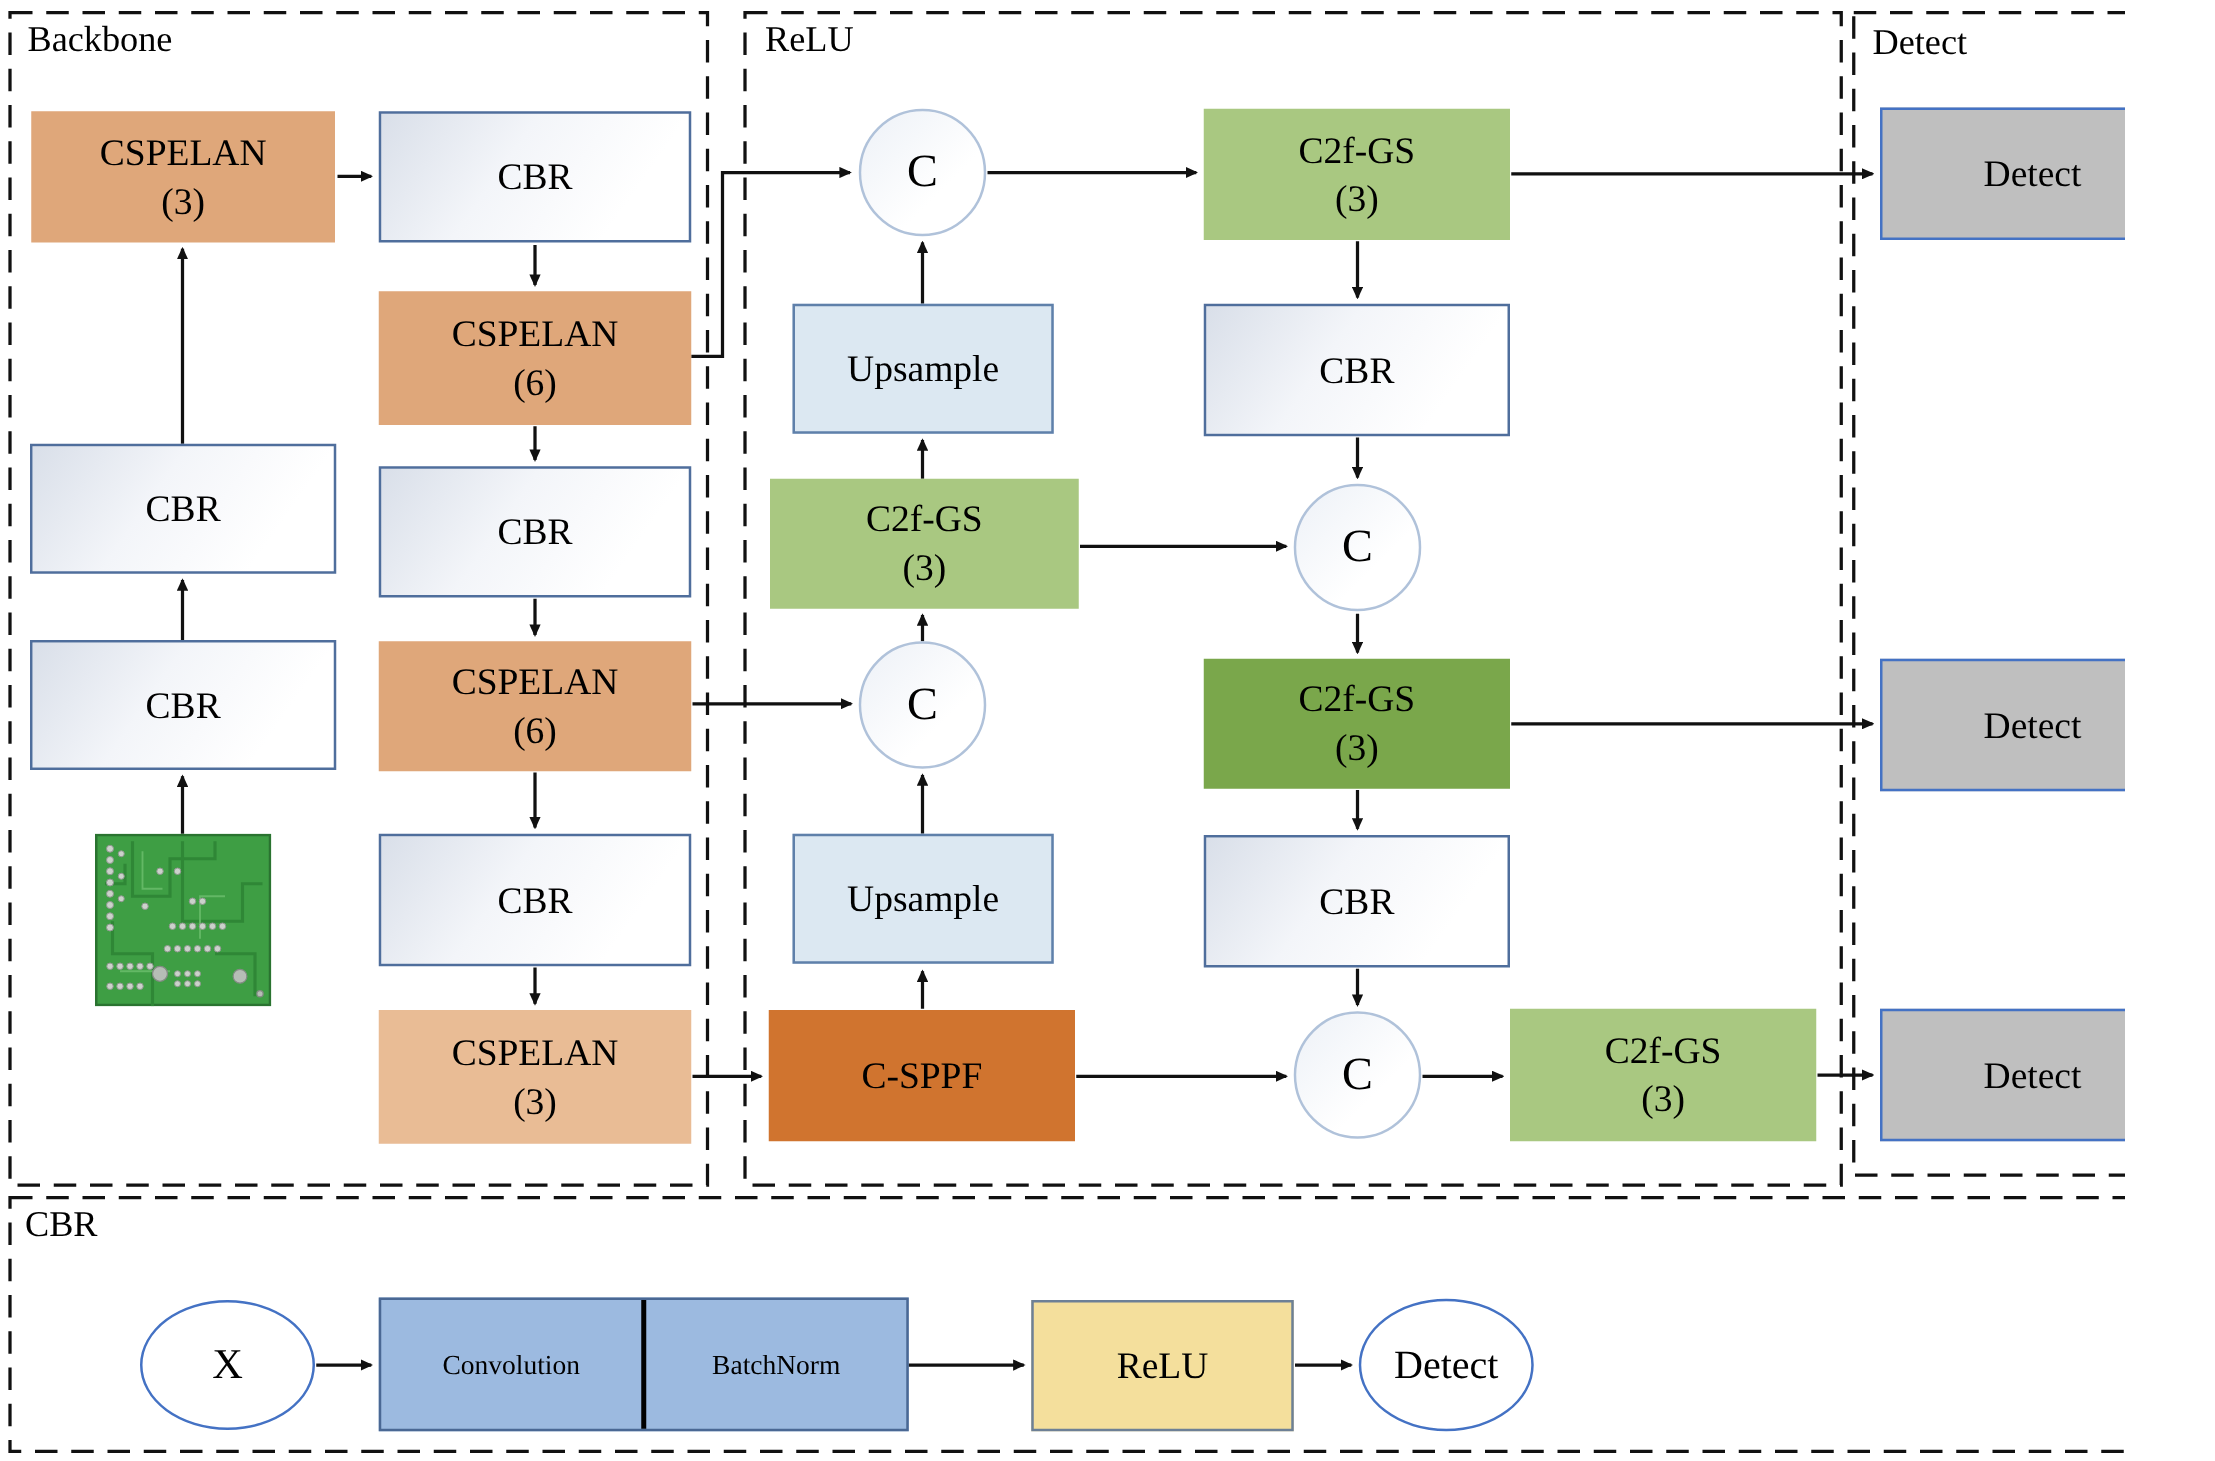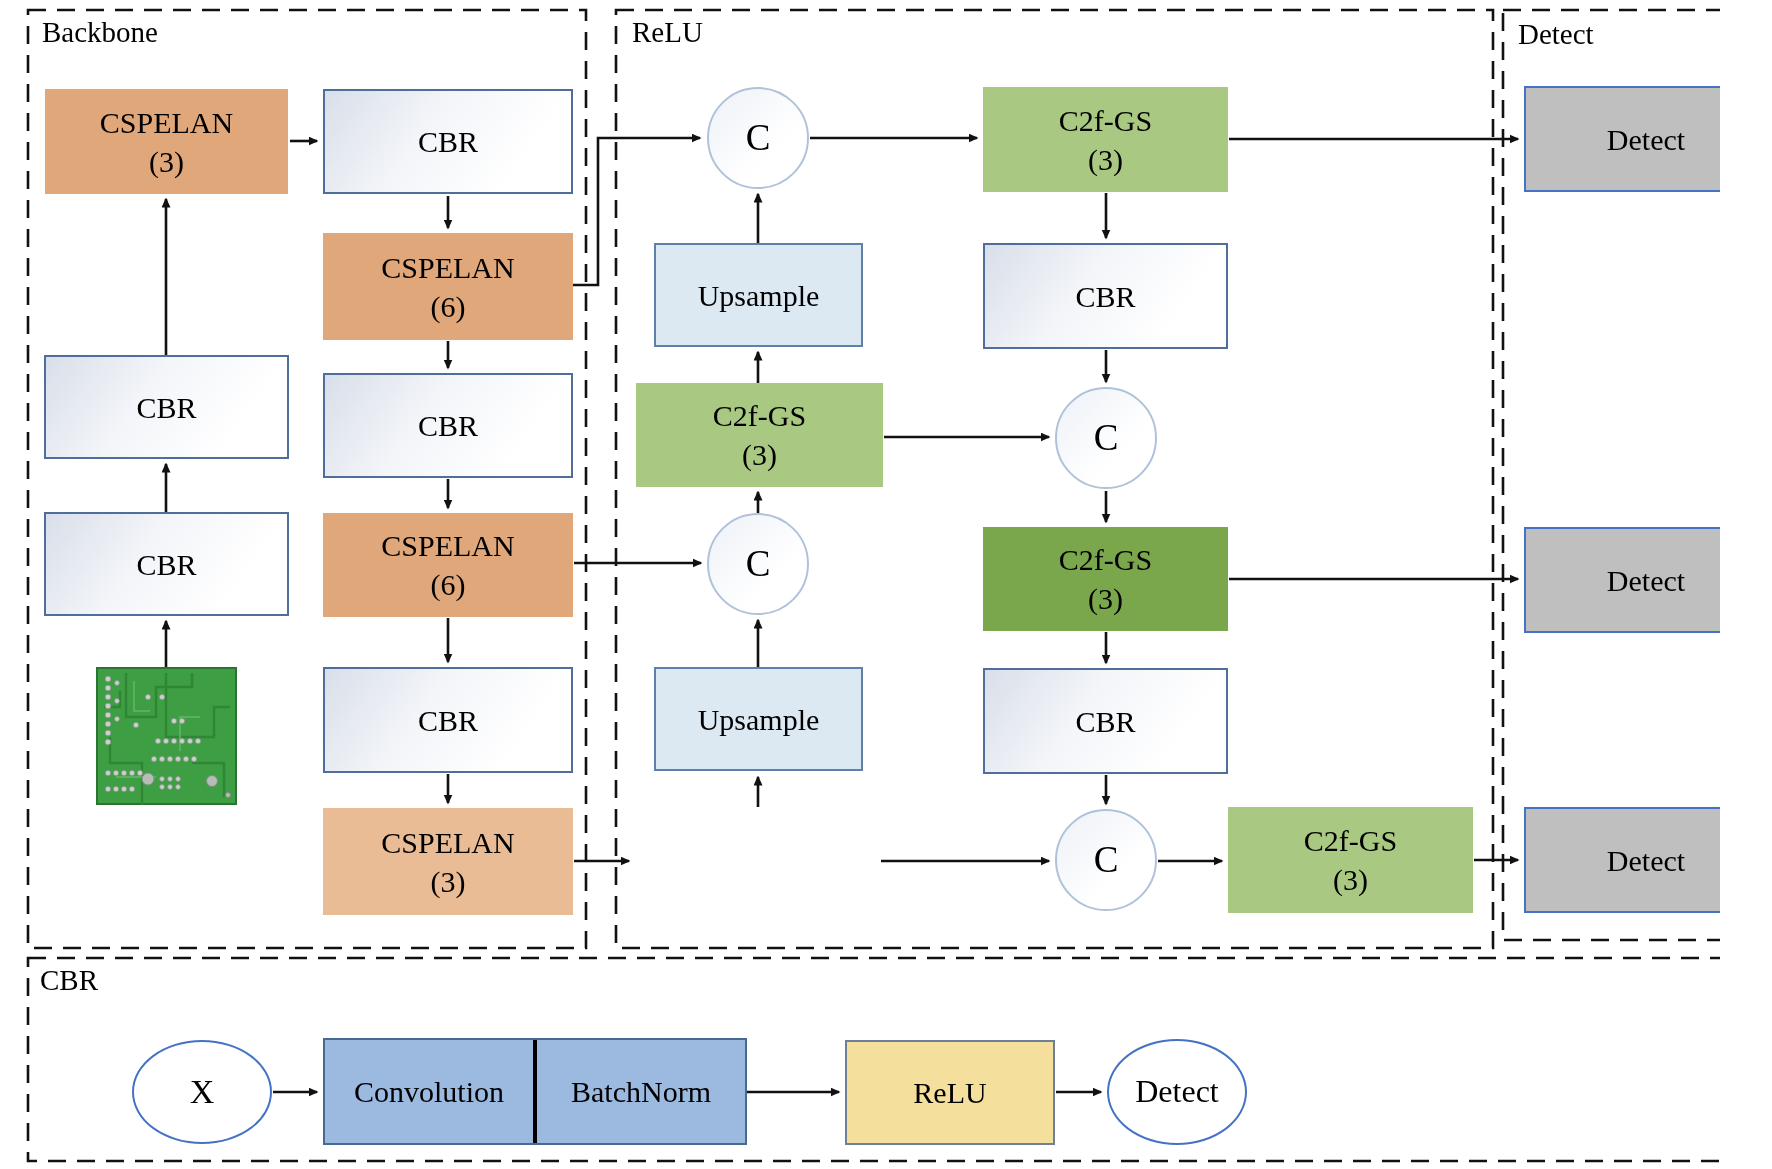--- a/index.html
+++ b/index.html
@@ -2,21 +2,20 @@
 <html><head>
 <meta charset="utf-8">
 <style>
   html,body{margin:0;padding:0;background:#ffffff;}
   .canvas{
     position:relative;
     width:1700px;height:1169px;
     background:#ffffff;
     font-family:"Liberation Serif","DejaVu Serif",serif;
     overflow:hidden;
-    margin-left:20px;
   }
   .layer{position:absolute;left:0;top:0;pointer-events:none;}
   .panel-label{
     position:absolute;font-size:29px;color:#000;line-height:1;
   }
   .node{
     position:absolute;box-sizing:border-box;
     display:flex;align-items:center;justify-content:center;
     text-align:center;white-space:pre-line;
     font-size:30px;line-height:1.3;color:#000;
@@ -38,21 +37,21 @@
     background:linear-gradient(135deg,#edf1f7 0%,#ffffff 65%);
     font-size:37px;
   }
   .ellipse{border-radius:50%;border:2px solid #4472c4;background:#ffffff;font-size:32px;}
   .conv-group{
     position:absolute;box-sizing:border-box;display:flex;
     background:#9cbae0;border:2px solid #4a6894;
   }
   .conv-group .cell{
     flex:1;display:flex;align-items:center;justify-content:center;
-    font-size:30px;color:#000;
+    font-size:22px;color:#000;
   }
   .conv-group .cell + .cell{border-left:4px solid #000000;}
   .relu{background:#f4df9c;border:2px solid #6d8096;font-family:Liberation Serif, serif;}
   .pcb{position:absolute;}
 </style>
 </head>
 <body>
 
 <div class="canvas">
 
@@ -200,20 +199,21 @@
   <div class="node cbr-box" style="left:303px;top:667px;width:250px;height:106px">CBR</div>
   <div class="node tan-light" style="left:303px;top:808px;width:250px;height:107px">CSPELAN
 (3)</div>
 
   <div class="node circle" style="left:687px;top:87px;width:102px;height:102px">C</div>
   <div class="node upsample" style="left:634px;top:243px;width:209px;height:104px">Upsample</div>
   <div class="node green" style="left:616px;top:383px;width:247px;height:104px">C2f-GS
 (3)</div>
   <div class="node circle" style="left:687px;top:513px;width:102px;height:102px">C</div>
   <div class="node upsample" style="left:634px;top:667px;width:209px;height:104px">Upsample</div>
+  <div class="node orange" style="left:615px;top:808px;width:245px;height:105px">C-SPPF</div>
 
   <div class="node green" style="left:963px;top:87px;width:245px;height:105px">C2f-GS
 (3)</div>
   <div class="node cbr-box" style="left:963px;top:243px;width:245px;height:106px">CBR</div>
   <div class="node circle" style="left:1035px;top:387px;width:102px;height:102px">C</div>
   <div class="node green-dark" style="left:963px;top:527px;width:245px;height:104px">C2f-GS
 (3)</div>
   <div class="node cbr-box" style="left:963px;top:668px;width:245px;height:106px">CBR</div>
   <div class="node circle" style="left:1035px;top:809px;width:102px;height:102px">C</div>
   <div class="node green" style="left:1208px;top:807px;width:245px;height:106px">C2f-GS

